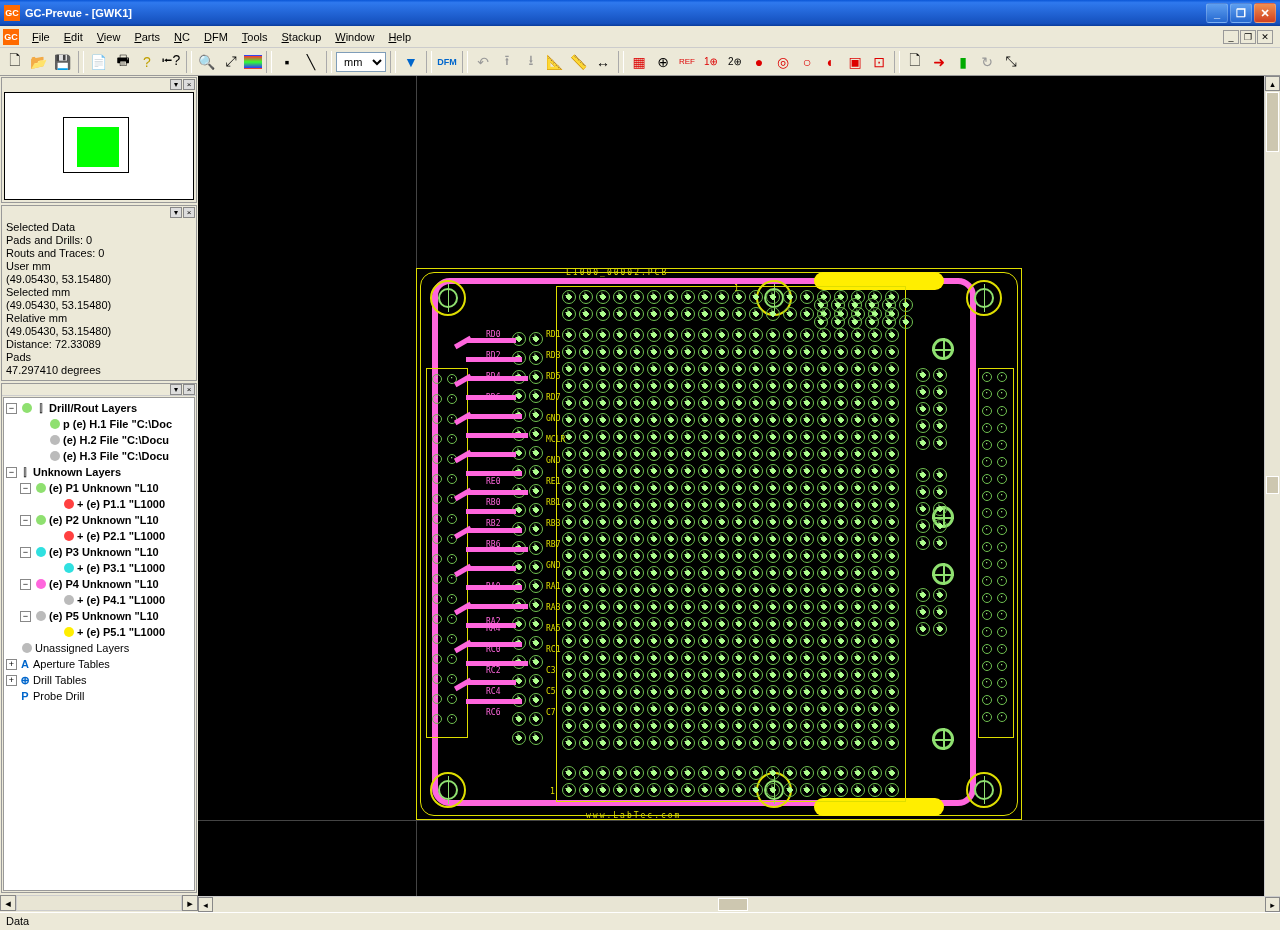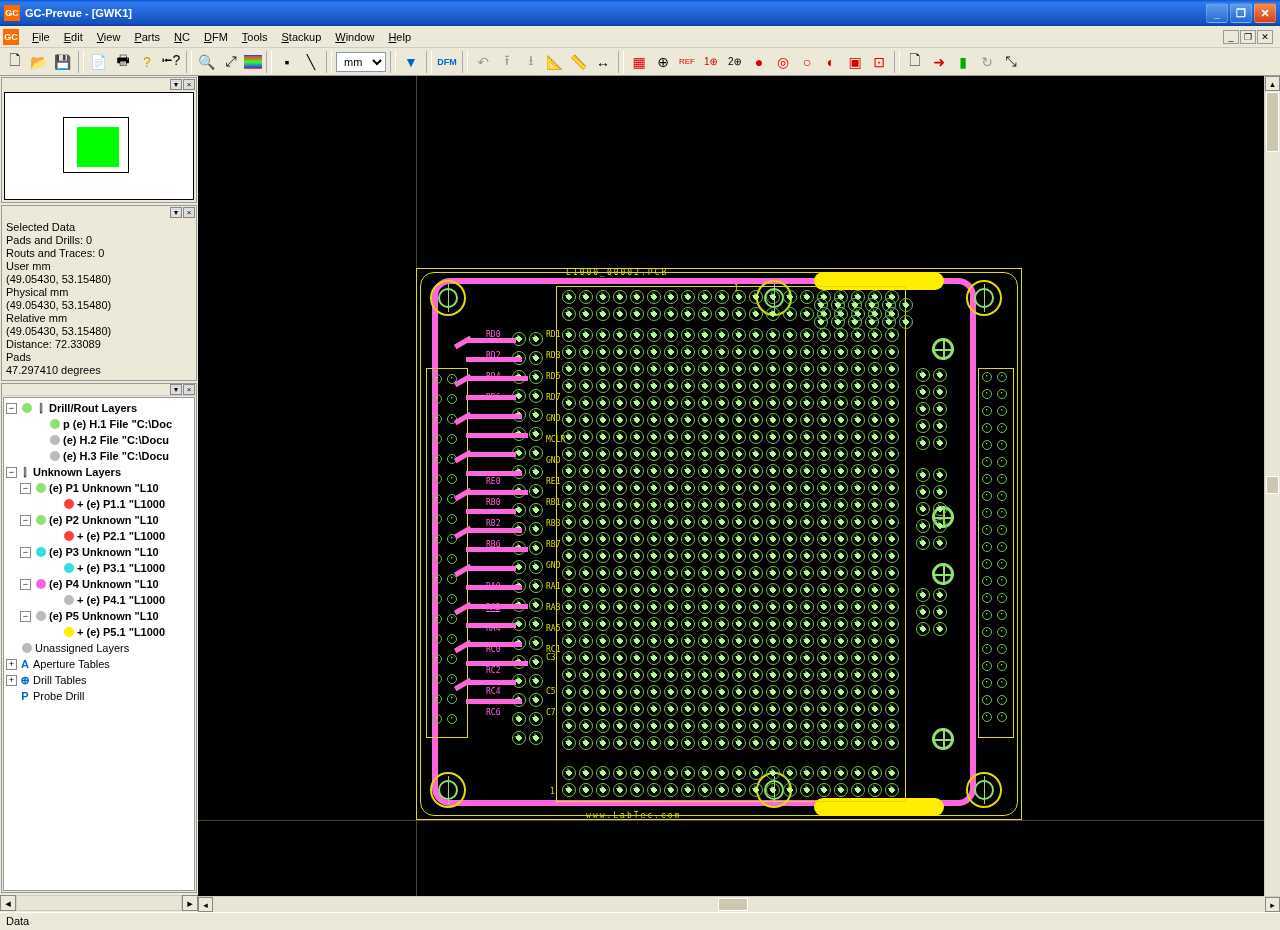--- a/index.html
+++ b/index.html
@@ -167,21 +167,21 @@
       <div class="panelhdr">
         <div class="panhbtn">▾</div>
         <div class="panhbtn">×</div>
       </div>
       <div class="infopanel">
         <div>Selected Data</div>
         <div>Pads and Drills: 0</div>
         <div>Routs and Traces: 0</div>
         <div>User mm</div>
         <div>(49.05430, 53.15480)</div>
-        <div>Physical mm</div>
+        <div>Selected mm</div>
         <div>(49.05430, 53.15480)</div>
         <div>Relative mm</div>
         <div>(49.05430, 53.15480)</div>
         <div>Distance: 72.33089</div>
         <div>Pads</div>
         <div>47.297410 degrees</div>
       </div>
     </div>
 
     <div class="panel" style="flex:1;display:flex;flex-direction:column">
@@ -1128,33 +1128,33 @@
           <div class="labeltxt" style="left: 130px; top: 188px;">GND</div>
           <div class="labeltxt" style="left: 130px; top: 209px;">RE1</div>
           <div class="labeltxt" style="left: 130px; top: 230px;">RB1</div>
           <div class="labeltxt" style="left: 130px; top: 251px;">RB3</div>
           <div class="labeltxt" style="left: 130px; top: 272px;">RB7</div>
           <div class="labeltxt" style="left: 130px; top: 293px;">GND</div>
           <div class="labeltxt" style="left: 130px; top: 314px;">RA1</div>
           <div class="labeltxt" style="left: 130px; top: 335px;">RA3</div>
           <div class="labeltxt" style="left: 130px; top: 356px;">RA5</div>
           <div class="labeltxt" style="left: 130px; top: 377px;">RC1</div>
-          <div class="labeltxt" style="left: 130px; top: 385px;">C3</div>
+          <div class="labeltxt" style="left: 130px; top: 398px;">C3</div>
           <div class="labeltxt" style="left: 130px; top: 419px;">C5</div>
           <div class="labeltxt" style="left: 130px; top: 440px;">C7</div>
           <div class="labeltxt" style="color: rgb(255, 102, 221); left: 70px; top: 62px;">RD0</div>
           <div class="labeltxt" style="color: rgb(255, 102, 221); left: 70px; top: 83px;">RD2</div>
           <div class="labeltxt" style="color: rgb(255, 102, 221); left: 70px; top: 104px;">RD4</div>
           <div class="labeltxt" style="color: rgb(255, 102, 221); left: 70px; top: 125px;">RD6</div>
           <div class="labeltxt" style="color: rgb(255, 102, 221); left: 70px; top: 209px;">RE0</div>
           <div class="labeltxt" style="color: rgb(255, 102, 221); left: 70px; top: 230px;">RB0</div>
           <div class="labeltxt" style="color: rgb(255, 102, 221); left: 70px; top: 251px;">RB2</div>
           <div class="labeltxt" style="color: rgb(255, 102, 221); left: 70px; top: 272px;">RB6</div>
           <div class="labeltxt" style="color: rgb(255, 102, 221); left: 70px; top: 314px;">RA0</div>
-          <div class="labeltxt" style="color: rgb(255, 102, 221); left: 70px; top: 335px; text-decoration: underline;">RA2</div>
+          <div class="labeltxt" style="color: rgb(255, 102, 221); left: 70px; top: 349px; text-decoration: underline;">RA2</div>
           <div class="labeltxt" style="color: rgb(255, 102, 221); left: 70px; top: 356px;">RA4</div>
           <div class="labeltxt" style="color: rgb(255, 102, 221); left: 70px; top: 377px;">RC0</div>
           <div class="labeltxt" style="color: rgb(255, 102, 221); left: 70px; top: 398px;">RC2</div>
           <div class="labeltxt" style="color: rgb(255, 102, 221); left: 70px; top: 419px;">RC4</div>
           <div class="labeltxt" style="color: rgb(255, 102, 221); left: 70px; top: 440px;">RC6</div>
         </div>
     </div>
     <div class="vscroll">
       <div class="btn" style="top:0">▴</div>
       <div class="th" style="top:16px;height:60px"></div>

